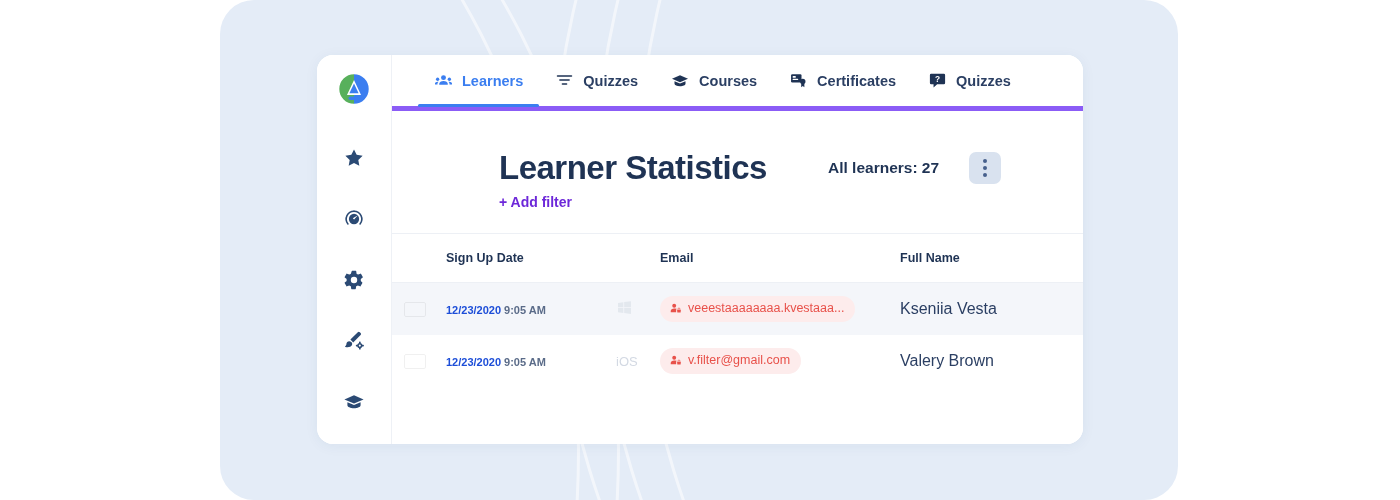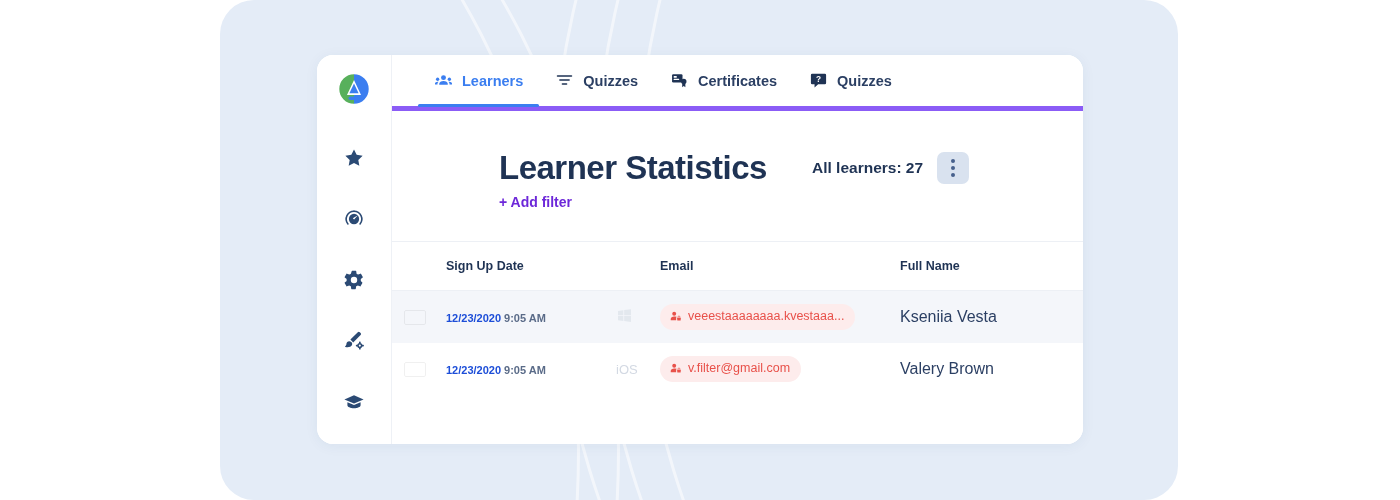--- a/index.html
+++ b/index.html
@@ -81,39 +81,39 @@
   }
   .tab .tab-ico { display:flex; align-items:center; }
   .tab.active { color: #3b7ef0; }
   .tab.active::after {
     content: ""; position: absolute; left: 0; right: 0; bottom: -1px;
     height: 3px; background: #3b7ef0; border-radius: 2px;
   }
 
   
   #title-block { padding: 40px 0 0 107px; }
-  #title-row { display: flex; align-items: center; gap: 14px; }
+  #title-row { display: flex; align-items: center; gap: 30px; }
   #page-title {
     font-size: 33px; font-weight: bold; color: #1f3354;
     letter-spacing: -0.5px; line-height: 1;
   }
   #all-learners { font-size: 15.5px; font-weight: bold; color: #1f3354; white-space: nowrap; margin-left: 31px; }
   #kebab-btn {
     width: 32px; height: 32px; border-radius: 7px;
     background: #d9e2ef; border: none; cursor: pointer;
     display: flex; flex-direction: column; align-items: center; justify-content: center; gap: 3px;
   }
   #kebab-btn i { width: 4px; height: 4px; border-radius: 50%; background: #47608c; display:block; }
   #add-filter {
     margin-top: 10px; font-size: 14px; font-weight: bold;
     color: #6d28d9; cursor: pointer; display: inline-block;
   }
 
   
-  #table-wrap { margin-top: 30px; border-top: 1px solid #edf0f5; flex: 1; min-height: 0; }
+  #table-wrap { margin-top: 22px; border-top: 1px solid #edf0f5; flex: 1; min-height: 0; }
   table { width: 100%; border-collapse: collapse; table-layout: fixed; }
   thead th {
     text-align: left; font-size: 12.5px; font-weight: bold; color: #1f3354;
     padding: 17px 0; background: #ffffff;
   }
   thead tr { border-bottom: 1px solid #edf0f5; }
   col.c-flag { width: 54px; }
   col.c-date { width: 170px; }
   col.c-os   { width: 44px; }
   col.c-mail { width: 240px; }
@@ -232,20 +232,29 @@
           <span class="tab-ico">
             <svg width="19" height="19" viewBox="0 0 24 24" fill="none" stroke="#1f3354" stroke-width="2" stroke-linecap="round">
               <line x1="3.2" y1="6.4" x2="20.8" y2="6.4"></line>
               <line x1="6.2" y1="11.4" x2="17.8" y2="11.4"></line>
               <line x1="9.4" y1="16.4" x2="14.6" y2="16.4"></line>
             </svg>
           </span>
           <span>Quizzes</span>
         </div>
 
+        <div class="tab">
+          <span class="tab-ico">
+            <svg width="20" height="20" viewBox="0 0 24 24" fill="#1f3354">
+              <path d="M12 5.2 2.4 9.4 12 13.6l9.6-4.2z"></path>
+              <path d="M5.4 12.2v3.1c0 1.6 3 3 6.6 3s6.6-1.4 6.6-3v-3.1L12 15z"></path>
+            </svg>
+          </span>
+          <span>Courses</span>
+        </div>
 
         <div class="tab">
           <span class="tab-ico">
             <svg width="19" height="19" viewBox="0 0 24 24" fill="#1f3354">
               <rect x="2.6" y="4" width="13.2" height="10.6" rx="1.6"></rect>
               <rect x="4.6" y="6.4" width="4" height="2" rx="0.5" fill="#ffffff"></rect>
               <rect x="4.6" y="9.8" width="7" height="1.6" rx="0.5" fill="#ffffff"></rect>
               <circle cx="17.4" cy="13.2" r="3.4"></circle>
               <path d="M15.4 15.8v4.6l2-1.4 2 1.4v-4.6z"></path>
             </svg>

